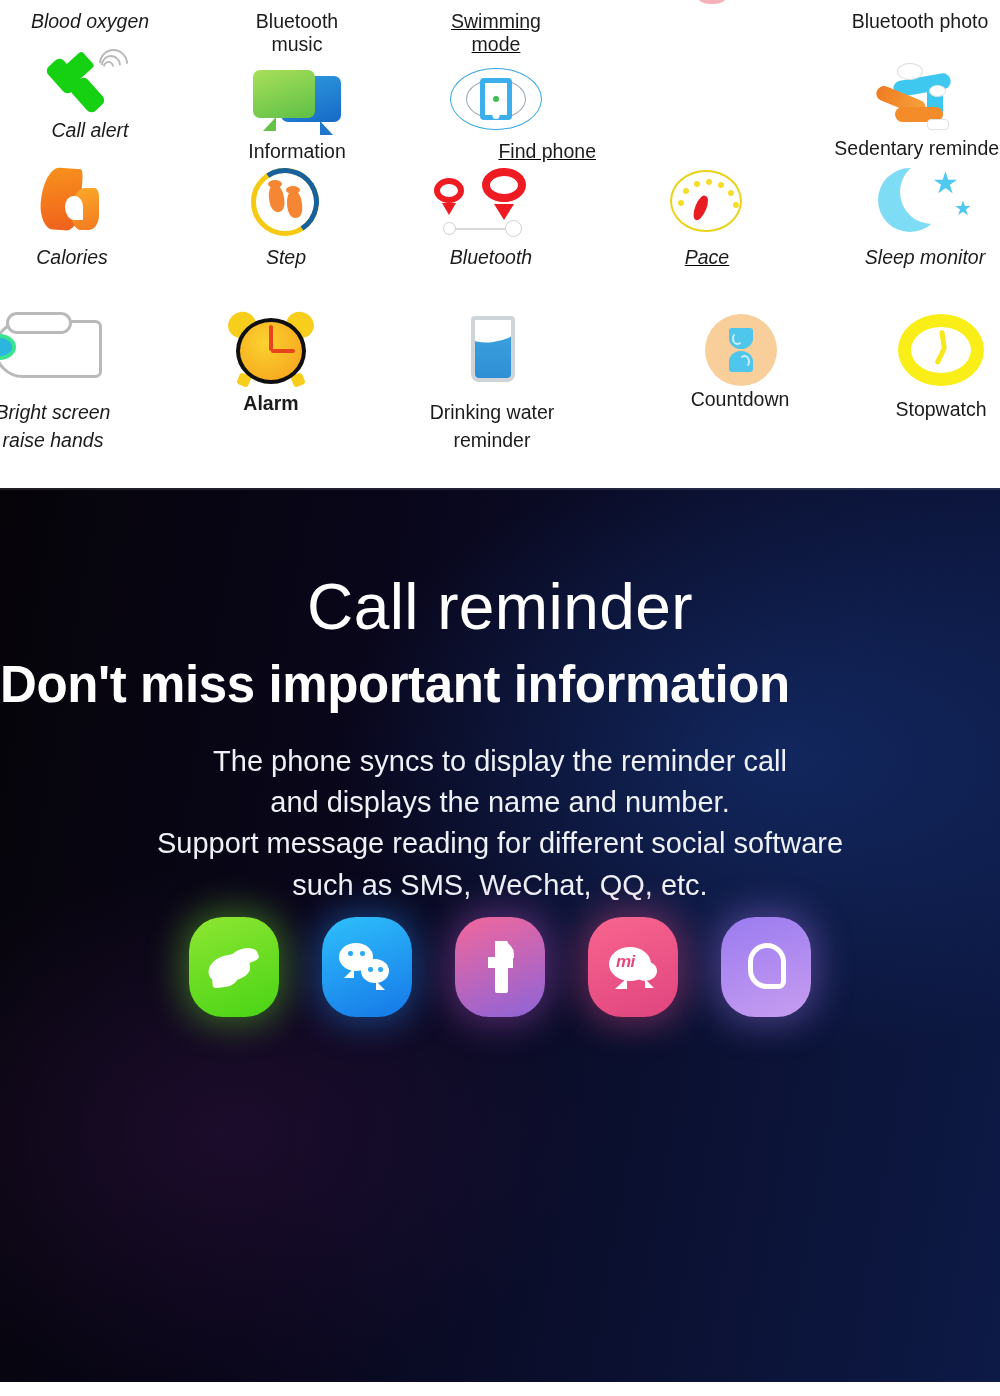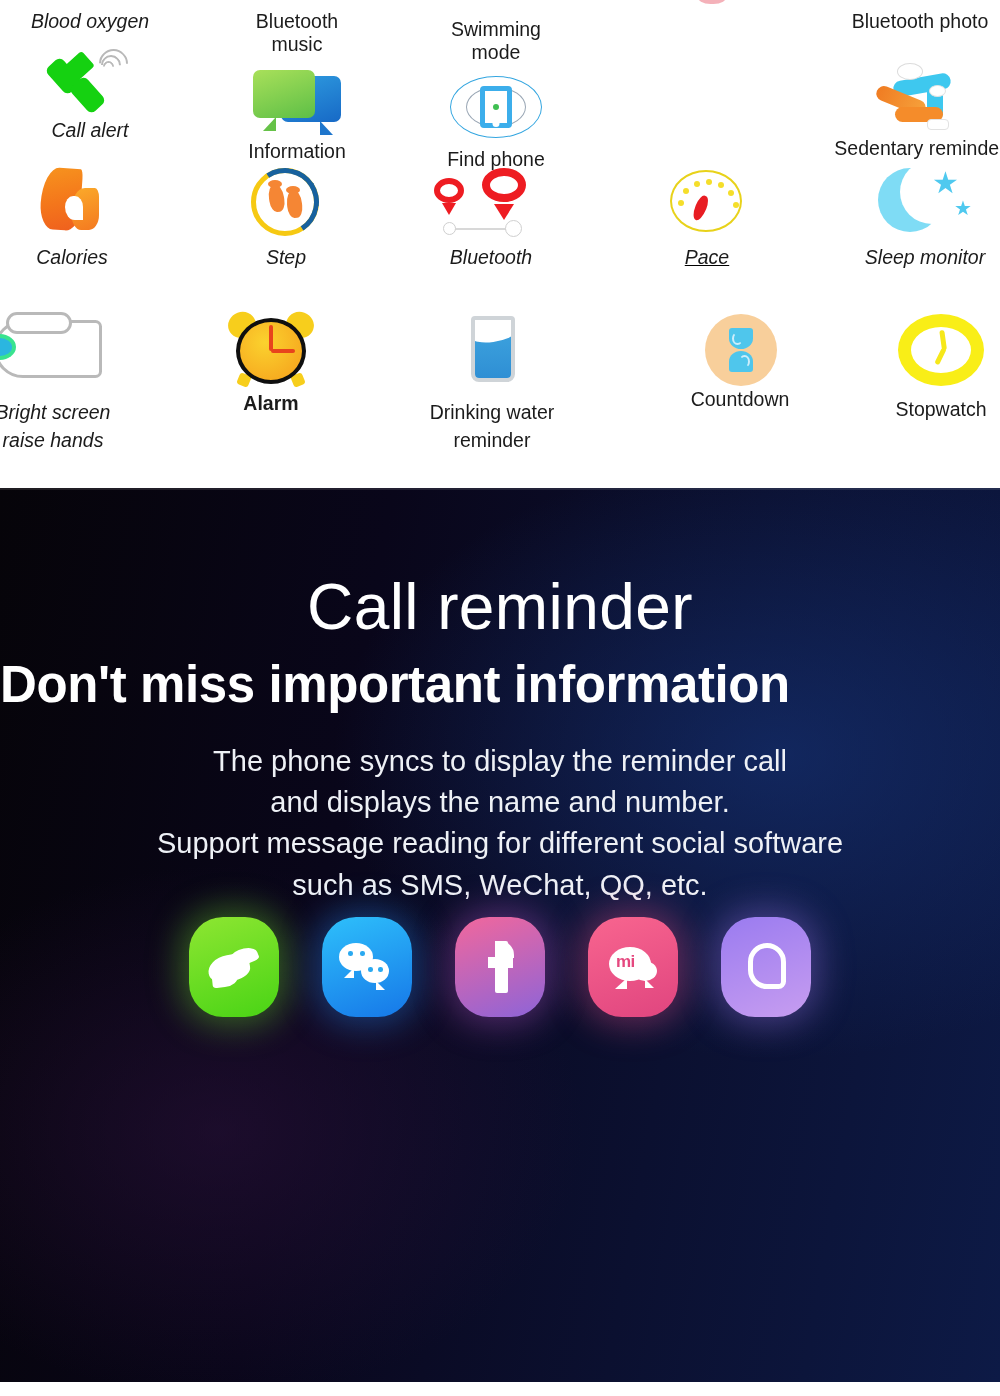--- a/index.html
+++ b/index.html
@@ -395,21 +395,21 @@
     line-height:1.42;
   }
 
   
   #social{
     position:absolute; left:0; top:428px; width:100%; height:102px;
     display:flex; justify-content:center; align-items:center; gap:43px;
   }
   .sq{
     position:relative; width:90px; height:100px; border-radius:34px;
-    display:flex; align-items:center; justify-content:center;
+    display:flex; align-items:center; justify-content:center;font-style:italic;
   }
   .sq .glyph{ position:relative; width:56px; height:56px; }
 
   .sq.tw{ background:linear-gradient(160deg,#8ee632,#49d415);
           box-shadow:0 0 34px 8px rgba(110,225,40,.40); }
   .sq.wc{ background:linear-gradient(160deg,#2ec0fb,#1677e8);
           box-shadow:0 0 34px 8px rgba(40,140,250,.38); }
   .sq.fb{ background:linear-gradient(160deg,#f2679c,#8d64d8);
           box-shadow:0 0 34px 8px rgba(190,90,210,.38); }
   .sq.mi{ background:linear-gradient(160deg,#f8658f,#e0457f);
@@ -507,29 +507,29 @@
 
     <div class="fcell" style="left:197px; top:0; width:200px;">
       <div class="flabel up wrap" style="padding:0 40px;">Bluetooth music</div>
       <div class="ficon ic-chat" style="margin-top:10px;">
         <div class="bb back"></div>
           <div class="bb front"></div>
       </div>
       <div class="flabel up" style="margin-top:8px;">Information</div>
     </div>
 
-    <div class="fcell" style="left:396px; top:8px; width:200px;">
+    <div class="fcell" style="left:396px; top:0; width:200px;text-decoration:underline;">
       <div class="flabel up wrap" style="padding:0 48px;">Swimming mode</div>
       <div class="ficon ic-findphone" style="margin-top:10px;">
         <div class="ring r-out"></div>
           <div class="ring r-in"></div>
         <div class="dev"></div>
           <div class="dot-c"></div>
       </div>
-      <div class="flabel up" style="margin-top:8px;">Find phone</div>
+      <div class="flabel up" style="margin-top:8px;text-align:right;">Find phone</div>
     </div>
 
 
     <div class="fcell" style="left:805px; top:0; width:230px;">
       <div class="flabel up" style="text-align:center;">Bluetooth photo</div>
       <div class="ficon ic-sedentary" style="margin-top:30px;">
         <div class="cyan"></div>
           <div class="cyan2"></div>
         <div class="orng"></div>
           <div class="orng2"></div>

